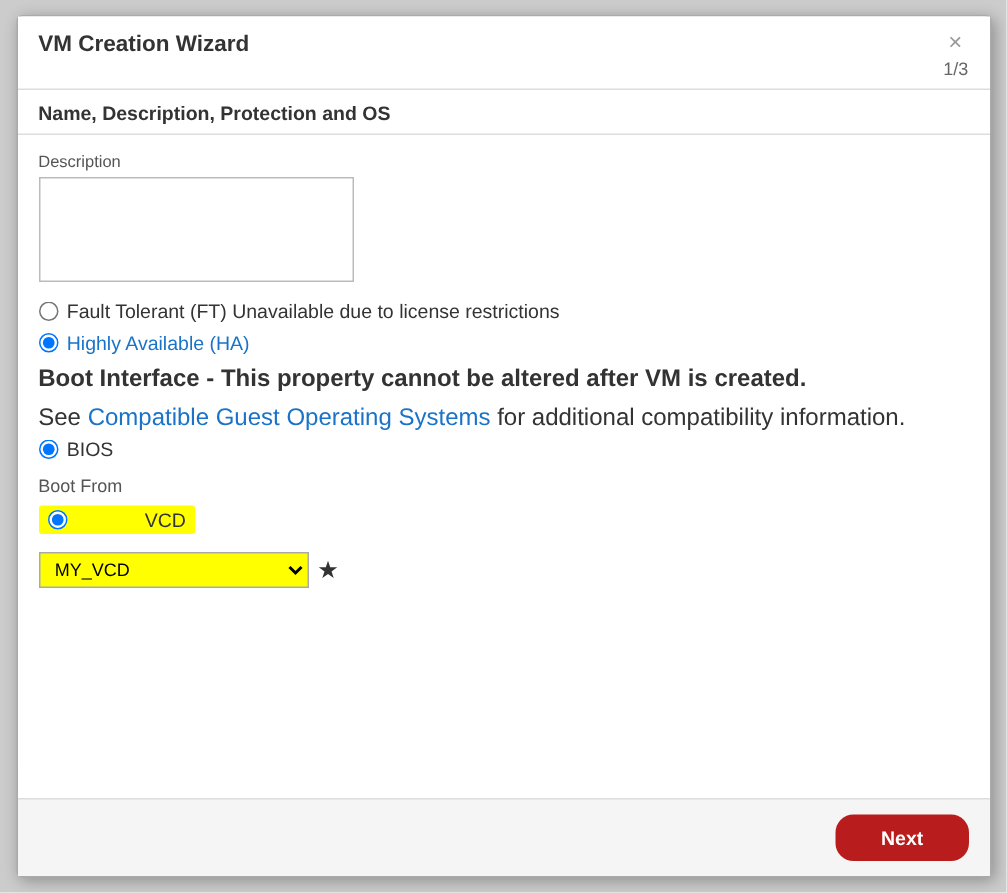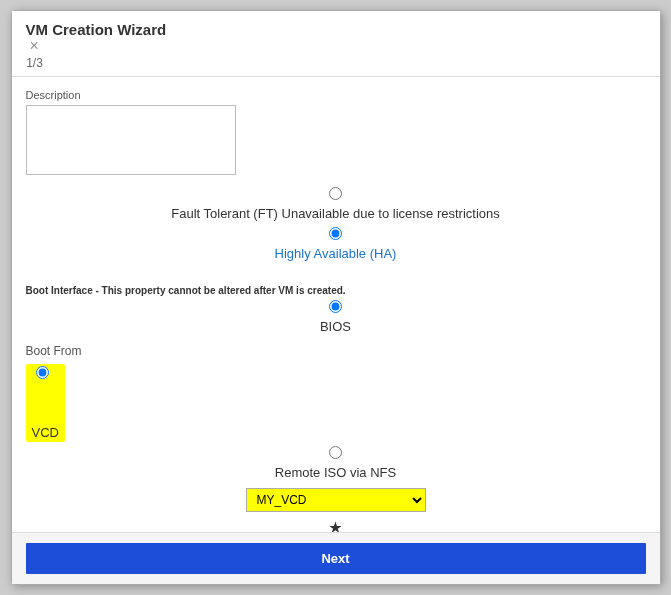--- a/index.html
+++ b/index.html
@@ -1,15 +1,15 @@
 <!DOCTYPE html>
 <html><head>
   <meta charset="utf-8">
   <style>
-    * { box-sizing: border-box; margin: 0; padding: 0; flex-direction: column; }
+    * { box-sizing: border-box; margin: 0; padding: 0; }
     body {
       font-family: Arial, sans-serif;
       font-size: 13px;
       background: #ccc;
       display: flex;
       align-items: center;
       justify-content: center;
       width: 671px;
       height: 595px;
     }
@@ -89,24 +89,24 @@
       margin: 0;
     }
     .radio-label {
       font-size: 13px;
       color: #333;
     }
     .radio-label.blue {
       color: #1a73c8;
     }
     .section-text {
-      font-size: 10px;
+      font-size: 16px;
       color: #333;
       margin-bottom: 4px;
-      margin-top: 24px;
+      margin-top: 8px;
     }
     .section-text a {
       color: #1a73c8;
       text-decoration: none;
     }
     .section-text strong {
       font-weight: bold;
     }
     .section-label {
       font-size: 12px;
@@ -146,82 +146,82 @@
       color: #333;
     }
     .dialog-footer {
       padding: 10px 14px;
       display: flex;
       justify-content: flex-end;
       border-top: 1px solid #ddd;
       background: #f5f5f5;
     }
     .next-btn {
-      background: #1d4ed8;
+      background: #b91c1c;
       color: #fff;
       border: none;
-      border-radius: 1px;
+      border-radius: 12px;
       padding: 8px 30px;
       font-size: 13px;
       cursor: pointer;
       font-weight: bold;
     }
   </style>
 </head>
 <body>
 
 <div class="dialog">
   <div class="dialog-header">
     <div>
       <div class="dialog-title">VM Creation Wizard</div>
     </div>
     <div style="display:flex;flex-direction:column;align-items:flex-end;">
       <button class="close-btn">×</button>
       <span class="dialog-step">1/3</span>
     </div>
   </div>
 
+  <div class="dialog-subtitle">Name, Description, Protection and OS</div>
 
   <div class="dialog-body">
 
     <label class="field-label">Description</label>
     <textarea class="description-textarea" style=""></textarea>
 
     <div class="radio-row">
       <input type="radio" name="protection" id="ft" style="">
       <label class="radio-label" for="ft">Fault Tolerant (FT) Unavailable due to license restrictions</label>
     </div>
 
     <div class="radio-row">
       <input type="radio" name="protection" id="ha" checked="" style="">
       <label class="radio-label blue" for="ha">Highly Available (HA)</label>
     </div>
 
     <div class="section-text">
       <strong>Boot Interface - This property cannot be altered after VM is created.</strong>
     </div>
+    <div class="section-text">
+      See <a href="#">Compatible Guest Operating Systems</a> for additional compatibility information.
+    </div>
 
     <div class="radio-row" style="margin-top:4px;">
       <input type="radio" name="boot-interface" id="bios" checked="" style="">
       <label class="radio-label" for="bios">BIOS</label>
     </div>
 
 
     <span class="section-label">Boot From</span>
 
     <div class="highlight-row">
       <input type="radio" name="boot-from" id="vcd" checked="" style="">
       <label class="radio-label" for="vcd">VCD</label>
     </div>
 
 
-    <div class="radio-row">
-      <input type="radio" name="boot-from" id="remote-nfs" style="">
-      <label class="radio-label" for="remote-nfs">Remote ISO via NFS</label>
-    </div>
 
     <div class="vcd-select-row">
       <select class="vcd-select">
         <option>MY_VCD</option>
         <option>Option2</option>
       </select>
       <span class="star-icon">★</span>
     </div>
 
   </div>

